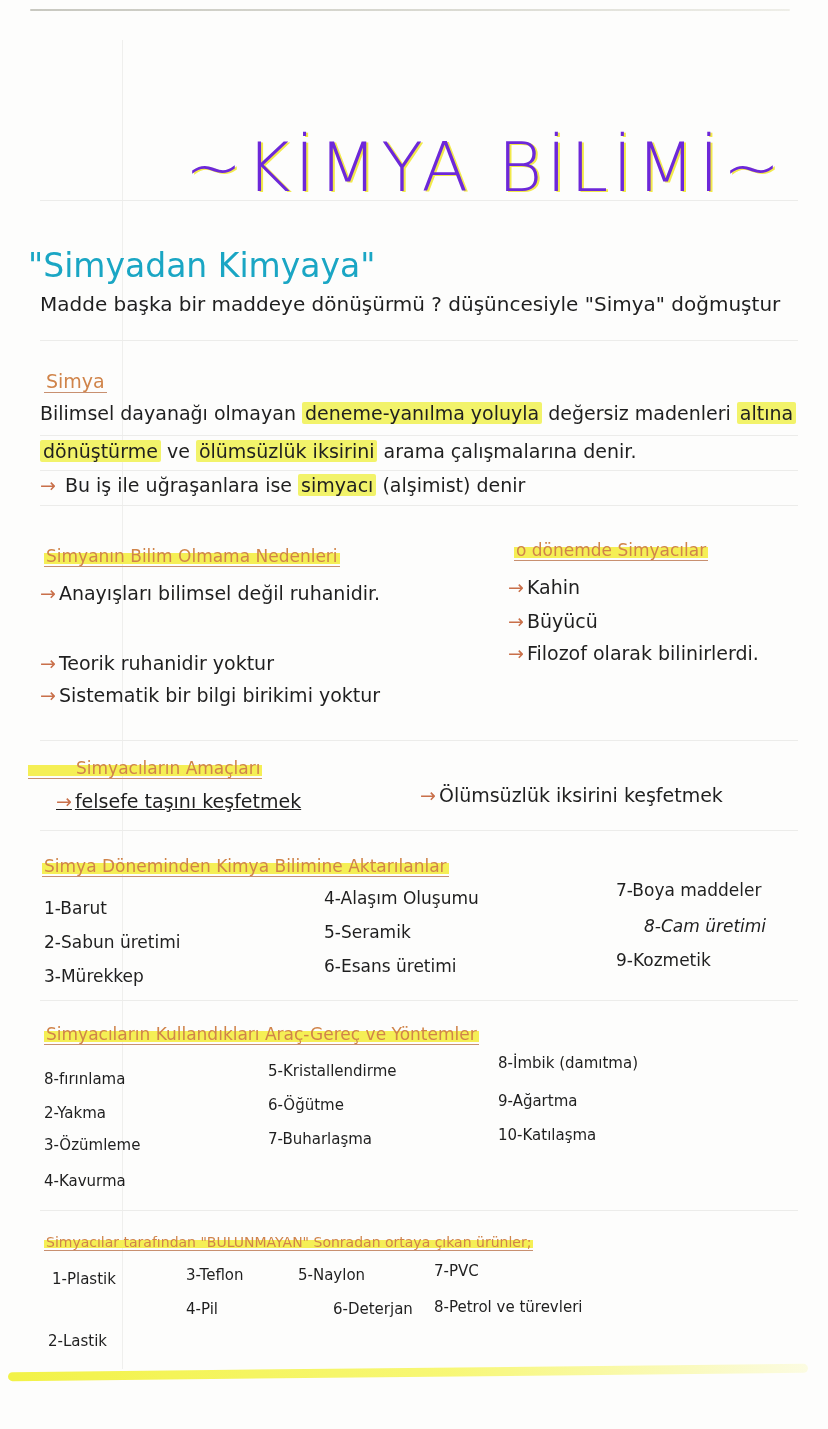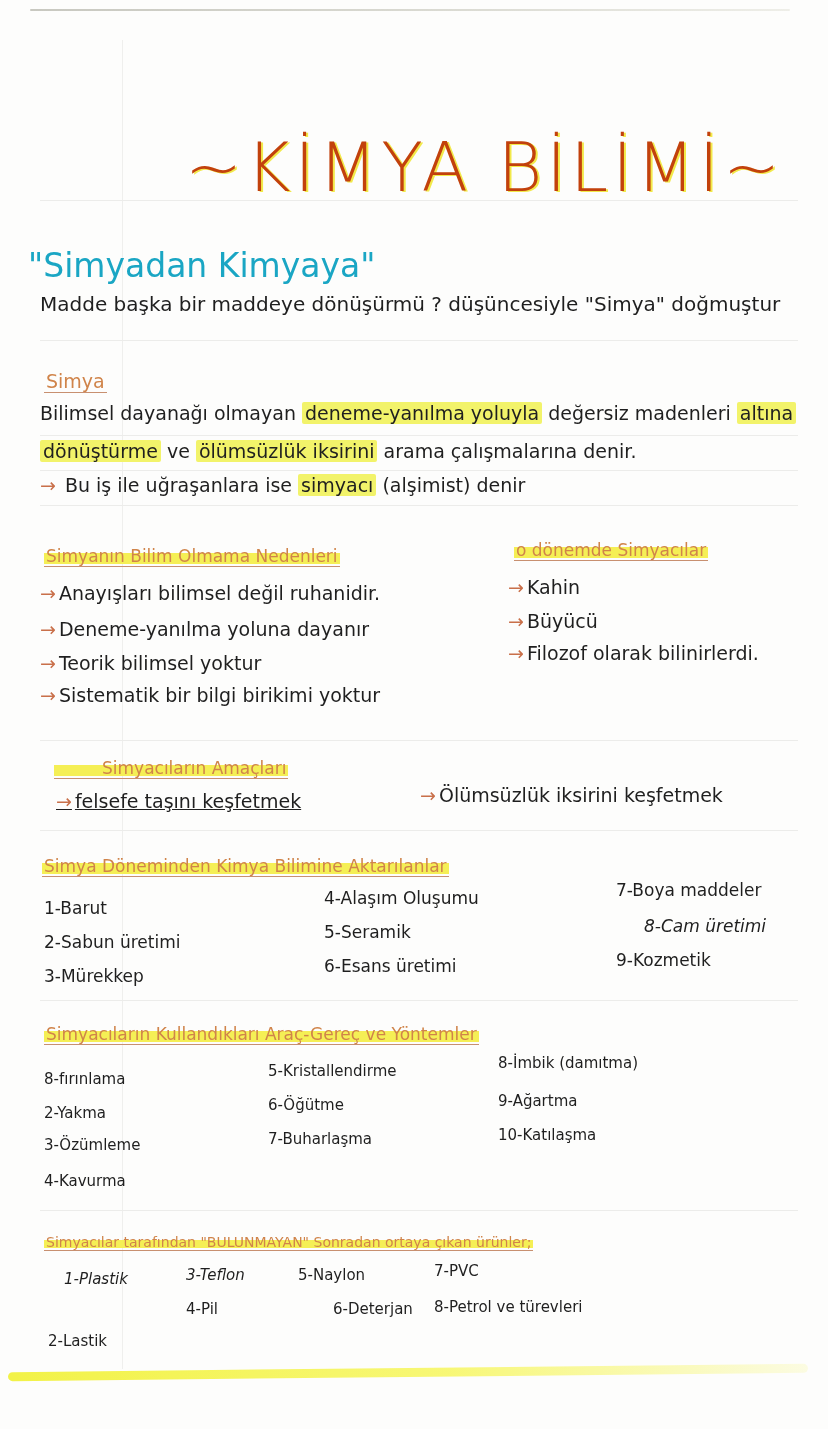--- a/index.html
+++ b/index.html
@@ -24,21 +24,21 @@
   }
   .bottom-highlight {
     position: absolute; left: 8px; top: 1368px; width: 800px; height: 9px;
     background: linear-gradient(90deg, rgba(240,240,40,0.85), rgba(245,245,60,0.7) 55%, rgba(245,245,120,0.2));
     border-radius: 6px; transform: rotate(-0.6deg);
   }
   .abs { position: absolute; white-space: nowrap; }
   .title {
     left: 185px; top: 128px; font-size: 68px; letter-spacing: 4px;
     font-family: "DejaVu Sans", sans-serif; font-weight: 300;
-    color: #c2410c;
+    color: #6d28d9;
     text-shadow: 2px 1px 0 #f2e94a;
   }
   .subtitle {
     left: 28px; top: 246px; font-size: 33px; color: #1aa6c4;
     font-family: "DejaVu Sans", sans-serif;
   }
   .hand { font-size: 19px; color: #1f1f1f; }
   .head {
     font-size: 17px; color: #d0844a; padding: 0 2px;
     border-bottom: 1.5px solid #c89070;
@@ -86,30 +86,29 @@
   </div>
   <div class="abs hand" style="left:40px; top:474px;">
     <span class="arrow">→</span>
     <span>Bu iş ile uğraşanlara ise</span>
     <span class="hl-text">simyacı</span>
     <span>(alşimist) denir</span>
   </div>
 
   <div class="abs head hl" style="left:44px; top:546px;text-align:center;">Simyanın Bilim Olmama Nedenleri</div>
   <div class="abs hand" style="left:40px; top:582px;"><span class="arrow">→</span><span>Anayışları bilimsel değil ruhanidir.</span></div>
-  <div class="abs hand" style="left:40px; top:618px;"><span class="arrow">→</span><span>Deneme-yanılma yoluna dayanır</span></div>
-  <div class="abs hand" style="left:40px; top:652px;"><span class="arrow">→</span><span>Teorik bilimsel yoktur</span></div>
+  <div class="abs hand" style="left:40px; top:652px;"><span class="arrow">→</span><span>Teorik ruhanidir yoktur</span></div>
   <div class="abs hand" style="left:40px; top:684px;"><span class="arrow">→</span><span>Sistematik bir bilgi birikimi yoktur</span></div>
 
   <div class="abs head hl" style="left:514px; top:540px;">o dönemde Simyacılar</div>
   <div class="abs hand" style="left:508px; top:576px;"><span class="arrow">→</span><span>Kahin</span></div>
   <div class="abs hand" style="left:508px; top:610px;"><span class="arrow">→</span><span>Büyücü</span></div>
   <div class="abs hand" style="left:508px; top:642px;"><span class="arrow">→</span><span>Filozof olarak bilinirlerdi.</span></div>
 
-  <div class="abs head hl" style="left:54px; top:758px;padding-left:48px;">Simyacıların Amaçları</div>
+  <div class="abs head hl" style="left:28px; top:758px;padding-left:48px;">Simyacıların Amaçları</div>
   <div class="abs hand" style="left:56px; top:790px;text-decoration:underline;"><span class="arrow">→</span><span>felsefe taşını keşfetmek</span></div>
   <div class="abs hand" style="left:420px; top:784px;"><span class="arrow">→</span><span>Ölümsüzlük iksirini keşfetmek</span></div>
 
   <div class="abs head hl" style="left:42px; top:856px;">Simya Döneminden Kimya Bilimine Aktarılanlar</div>
   <div class="abs hand small" style="left:44px; top:898px;">1-Barut</div>
   <div class="abs hand small" style="left:44px; top:932px;">2-Sabun üretimi</div>
   <div class="abs hand small" style="left:44px; top:966px;">3-Mürekkep</div>
   <div class="abs hand small" style="left:324px; top:888px;">4-Alaşım Oluşumu</div>
   <div class="abs hand small" style="left:324px; top:922px;">5-Seramik</div>
   <div class="abs hand small" style="left:324px; top:956px;">6-Esans üretimi</div>
@@ -123,23 +122,23 @@
   <div class="abs hand smaller" style="left:44px; top:1136px;">3-Özümleme</div>
   <div class="abs hand smaller" style="left:44px; top:1172px;">4-Kavurma</div>
   <div class="abs hand smaller" style="left:268px; top:1062px;">5-Kristallendirme</div>
   <div class="abs hand smaller" style="left:268px; top:1096px;">6-Öğütme</div>
   <div class="abs hand smaller" style="left:268px; top:1130px;">7-Buharlaşma</div>
   <div class="abs hand smaller" style="left:498px; top:1054px;">8-İmbik (damıtma)</div>
   <div class="abs hand smaller" style="left:498px; top:1092px;">9-Ağartma</div>
   <div class="abs hand smaller" style="left:498px; top:1126px;">10-Katılaşma</div>
 
   <div class="abs head hl" style="left:44px; top:1234px; font-size:14px;">Simyacılar tarafından "BULUNMAYAN" Sonradan ortaya çıkan ürünler;</div>
-  <div class="abs hand smaller" style="left:64px; top:1270px;font-style:italic;">1-Plastik</div>
+  <div class="abs hand smaller" style="left:52px; top:1270px;">1-Plastik</div>
   <div class="abs hand smaller" style="left:48px; top:1304px;margin-top:28px;">2-Lastik</div>
-  <div class="abs hand smaller" style="left:186px; top:1266px;font-style:italic;">3-Teflon</div>
+  <div class="abs hand smaller" style="left:186px; top:1266px;">3-Teflon</div>
   <div class="abs hand smaller" style="left:186px; top:1300px;">4-Pil</div>
   <div class="abs hand smaller" style="left:298px; top:1266px;">5-Naylon</div>
   <div class="abs hand smaller" style="left:298px; top:1300px;margin-left:35px;">6-Deterjan</div>
   <div class="abs hand smaller" style="left:434px; top:1262px;">7-PVC</div>
   <div class="abs hand smaller" style="left:434px; top:1298px;">8-Petrol ve türevleri</div>
 
   <div class="bottom-highlight"></div>
 </div>
 
 </body></html>

